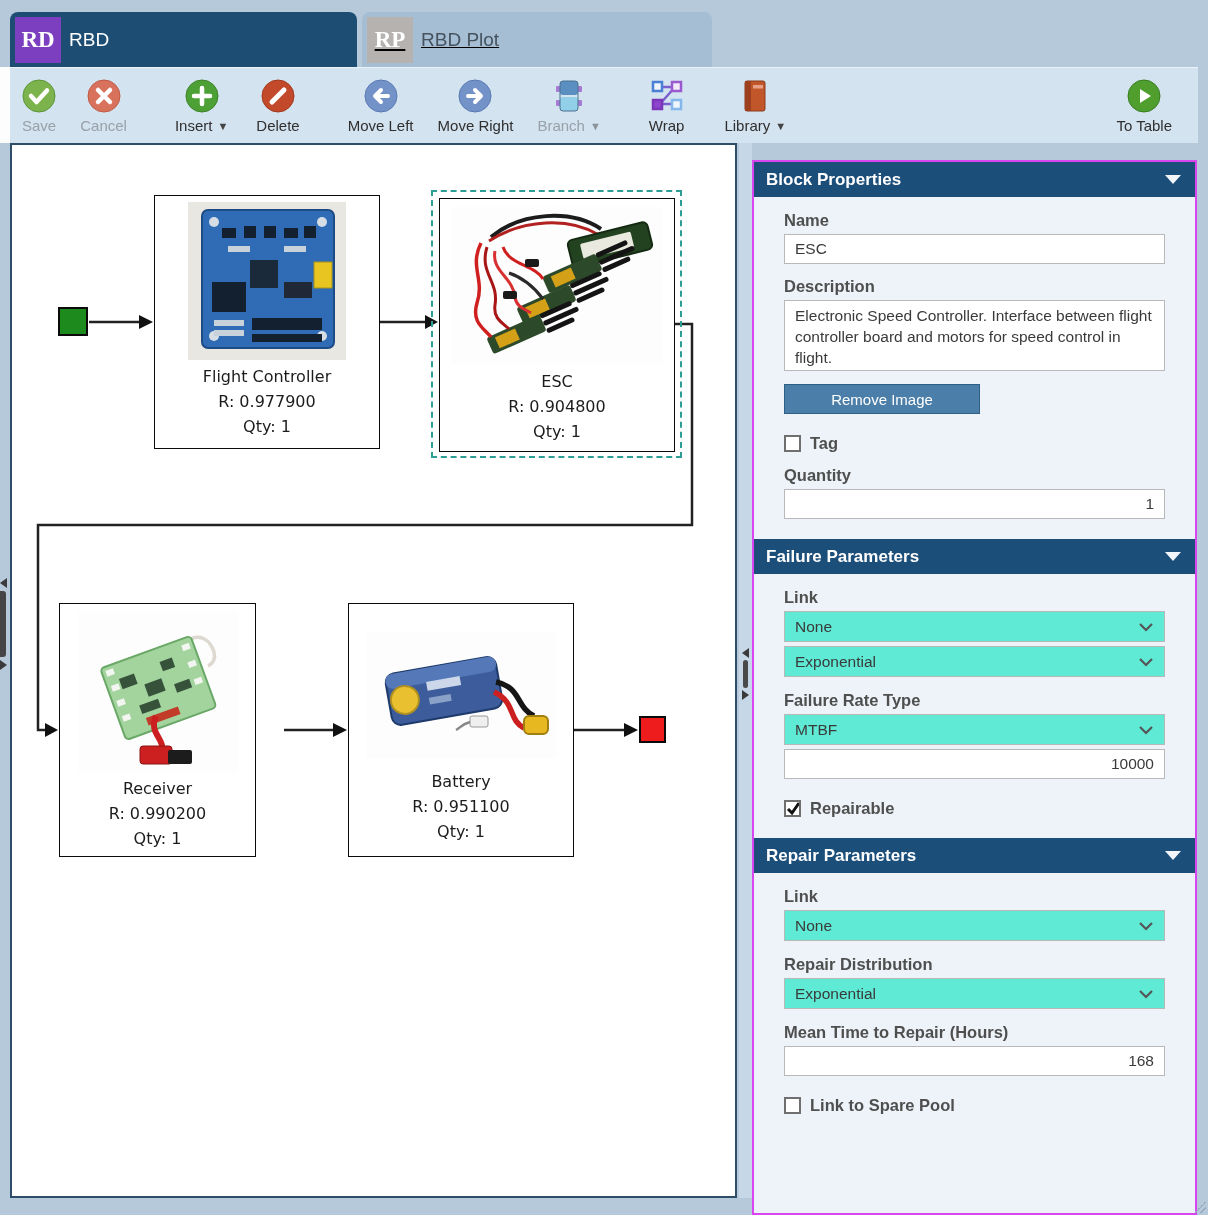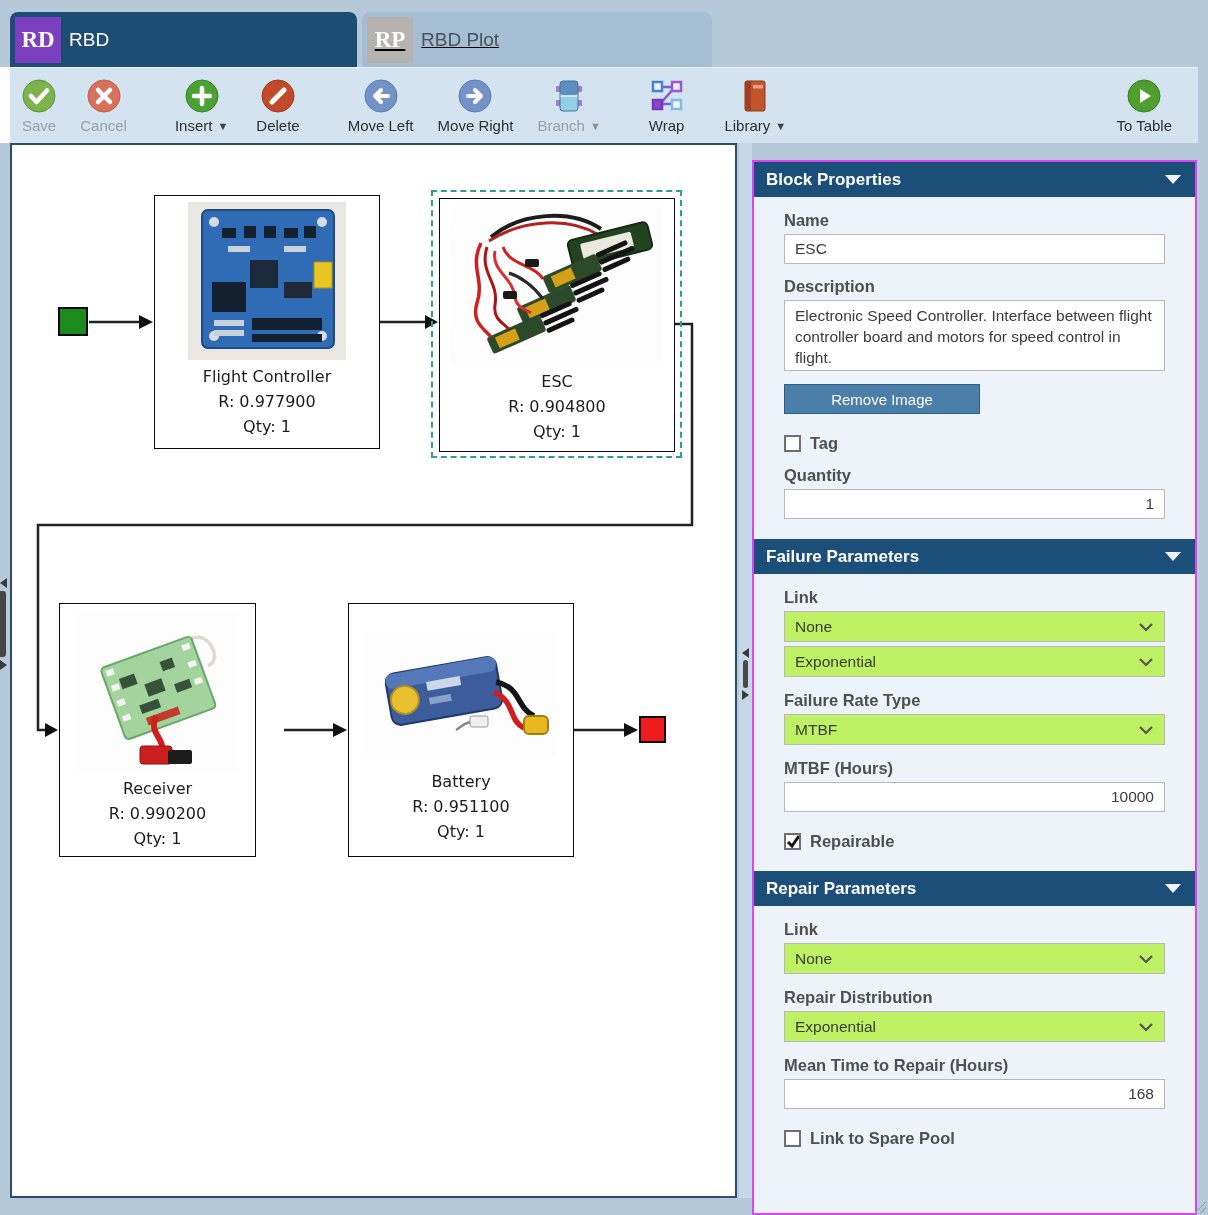--- a/index.html
+++ b/index.html
@@ -100,21 +100,21 @@
   .sec-body { padding:0 30px; }
   .flabel { margin-top:14px; font-size:16.5px; font-weight:bold; color:#4f4f4f; }
   .finput {
     margin-top:4px; width:100%; height:30px; background:#fff;
     border:1px solid #b8b8b8; font-family:"Liberation Sans",sans-serif;
     font-size:15.5px; color:#3a3a3a; padding:0 10px; display:block;
   }
   .finput.num { text-align:right; }
   textarea.finput { height:71px; padding:4px 10px; line-height:21px; resize:none; overflow:hidden; }
   .fselect {
-    margin-top:4px; width:100%; height:31px; background:#bef264;
+    margin-top:4px; width:100%; height:31px; background:#5eead4;
     border:1px solid #b8b8b8; display:flex; align-items:center;
     font-size:15.5px; color:#3a3a3a; padding:0 10px; cursor:default;
   }
   .fselect .chev { margin-left:auto; }
   .btn-remove {
     margin-top:13px; width:196px; height:30px; background:#4b7ea8;
     border:1px solid #2e5f85; color:#fff; font-size:15px;
     font-family:"Liberation Sans",sans-serif; cursor:default;
   }
   .chkrow { margin-top:20px; display:flex; align-items:center; }
@@ -509,21 +509,20 @@
           <polyline points="2,2 8,8 14,2" fill="none" stroke="#555" stroke-width="2.2"></polyline>
         </svg>
     </div>
     <div class="flabel">Failure Rate Type</div>
     <div class="fselect">
       <span>MTBF</span>
       <svg class="chev" width="16" height="10">
           <polyline points="2,2 8,8 14,2" fill="none" stroke="#555" stroke-width="2.2"></polyline>
         </svg>
     </div>
-    <div class="flabel">MTBF (Hours)</div>
     <input class="finput num" value="10000" style="">
     <div class="chkrow">
       <span class="chkbox">
         <svg width="15" height="15">
             <path d="M2,8 l4,4 L13,2" stroke="#111" stroke-width="3" fill="none"></path>
           </svg>
       </span>
       <span class="chklabel">Repairable</span>
     </div>
   </div>

